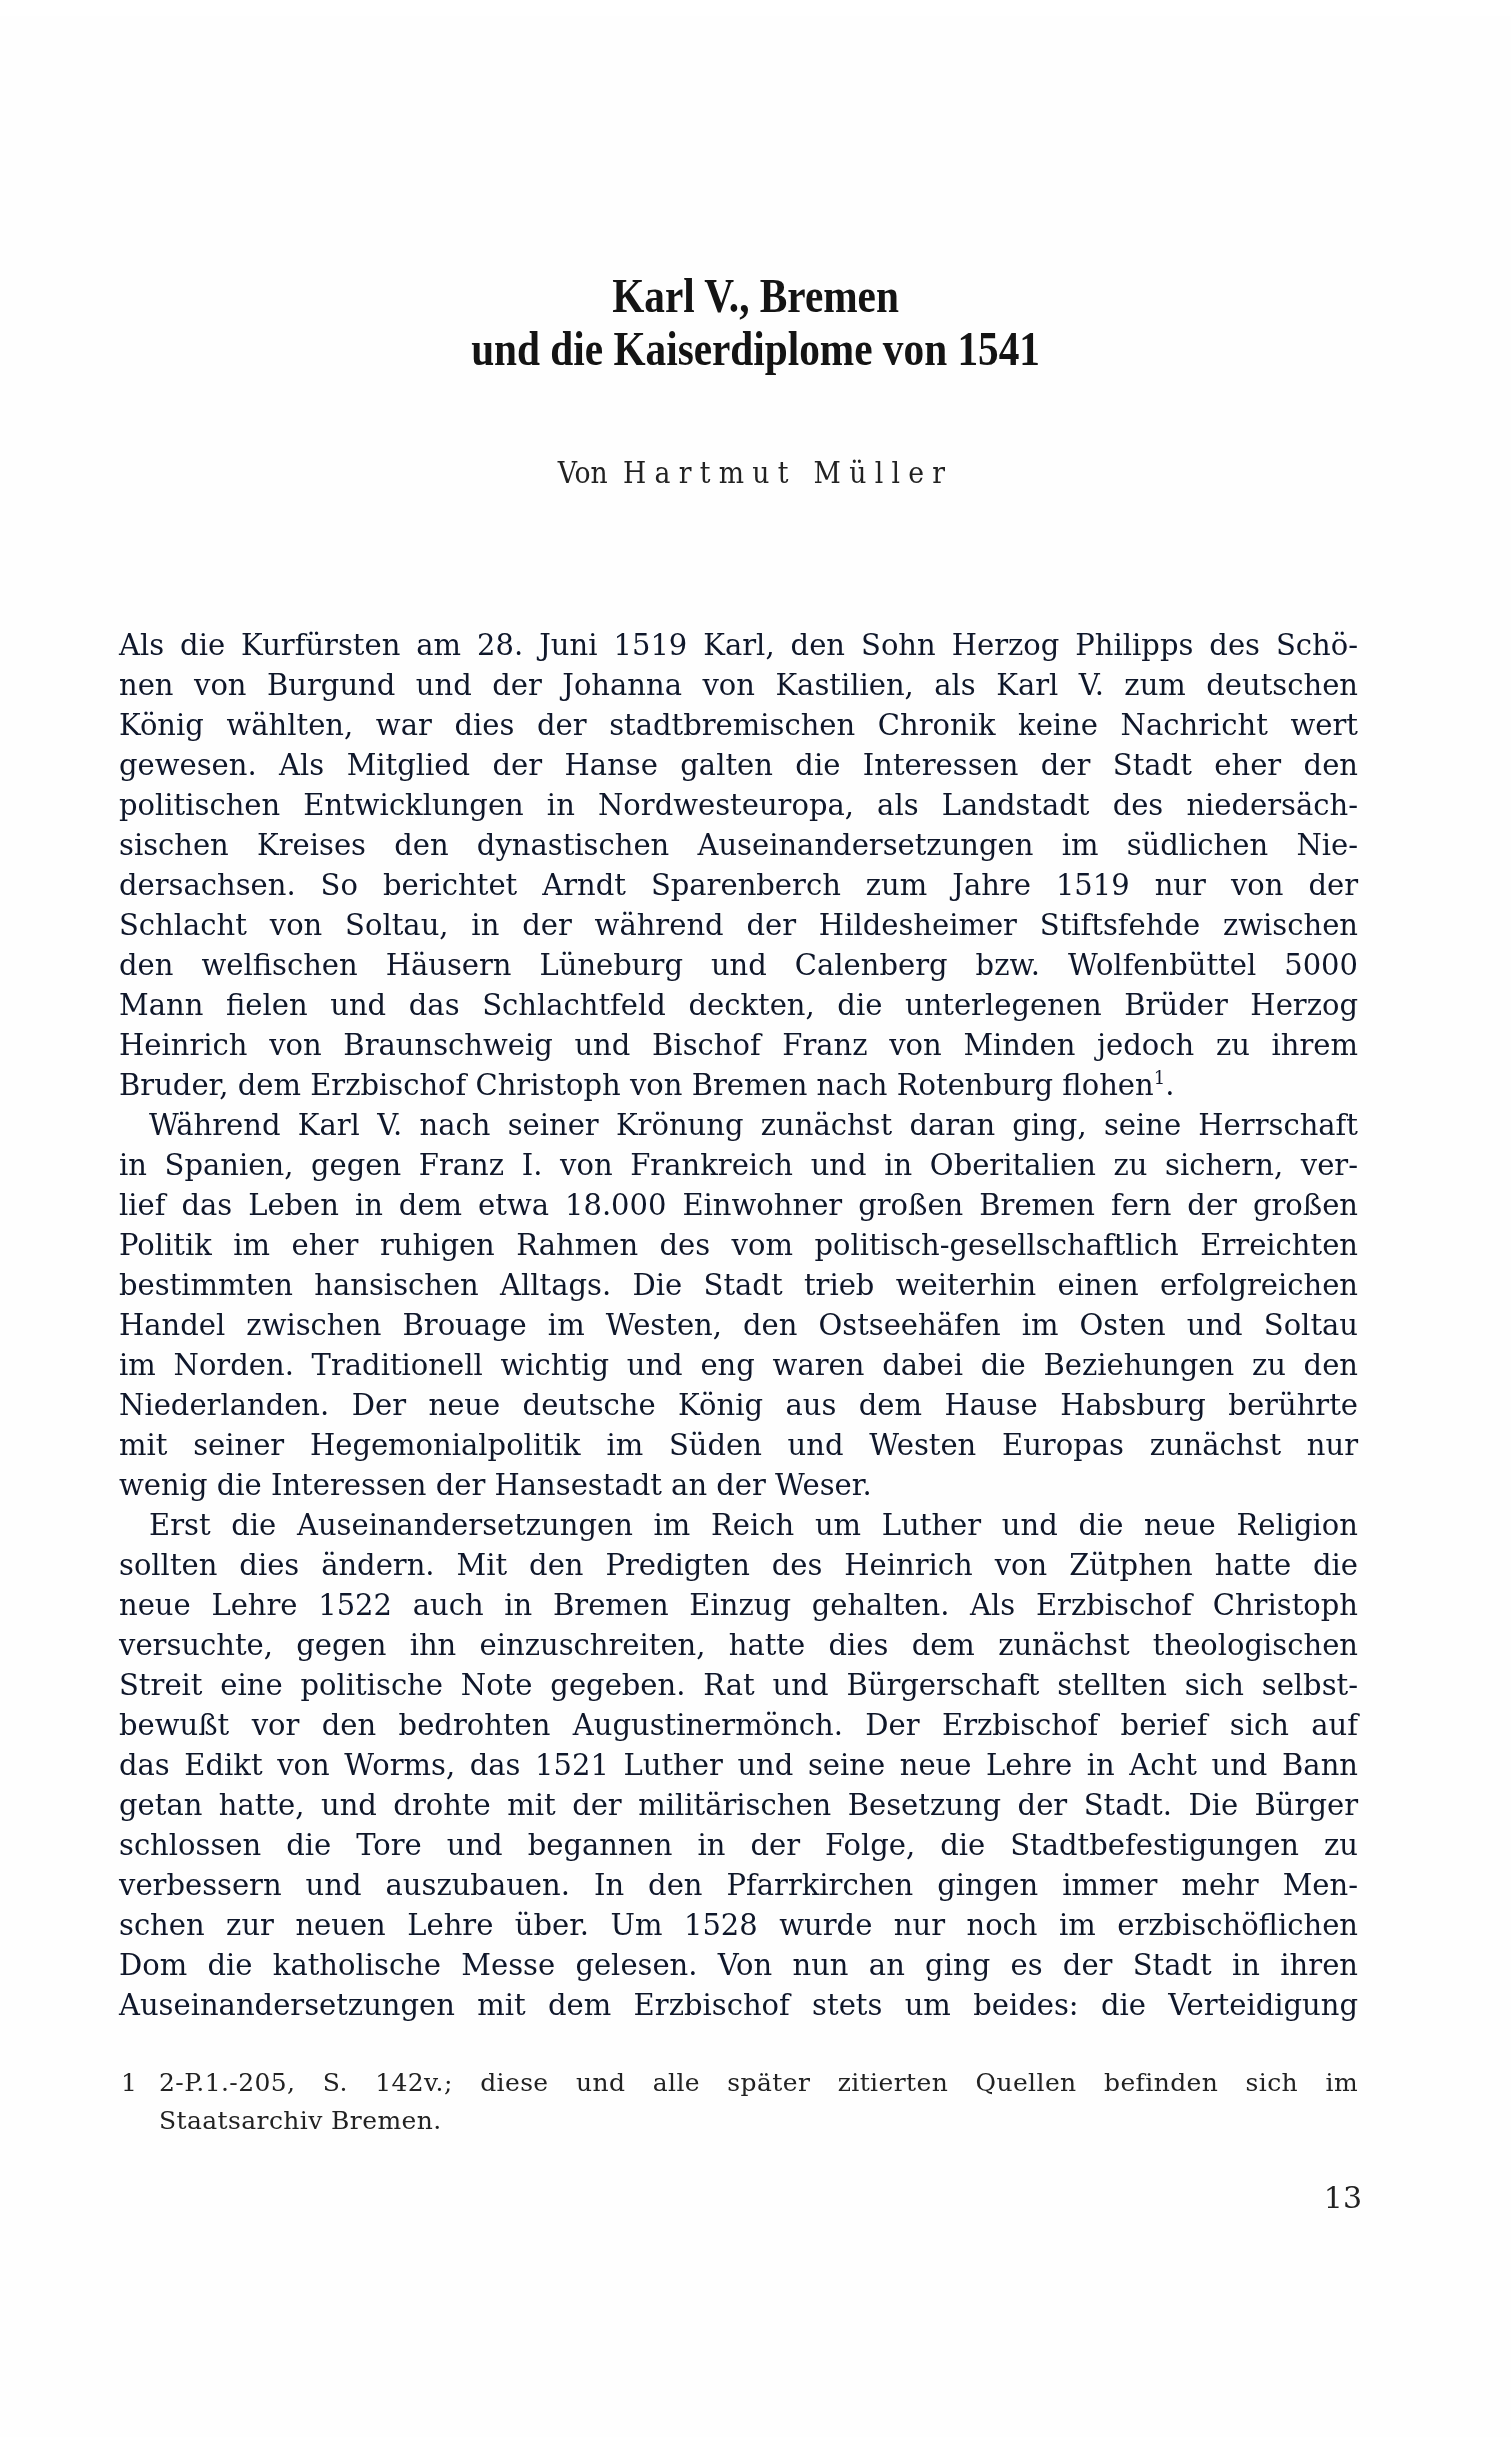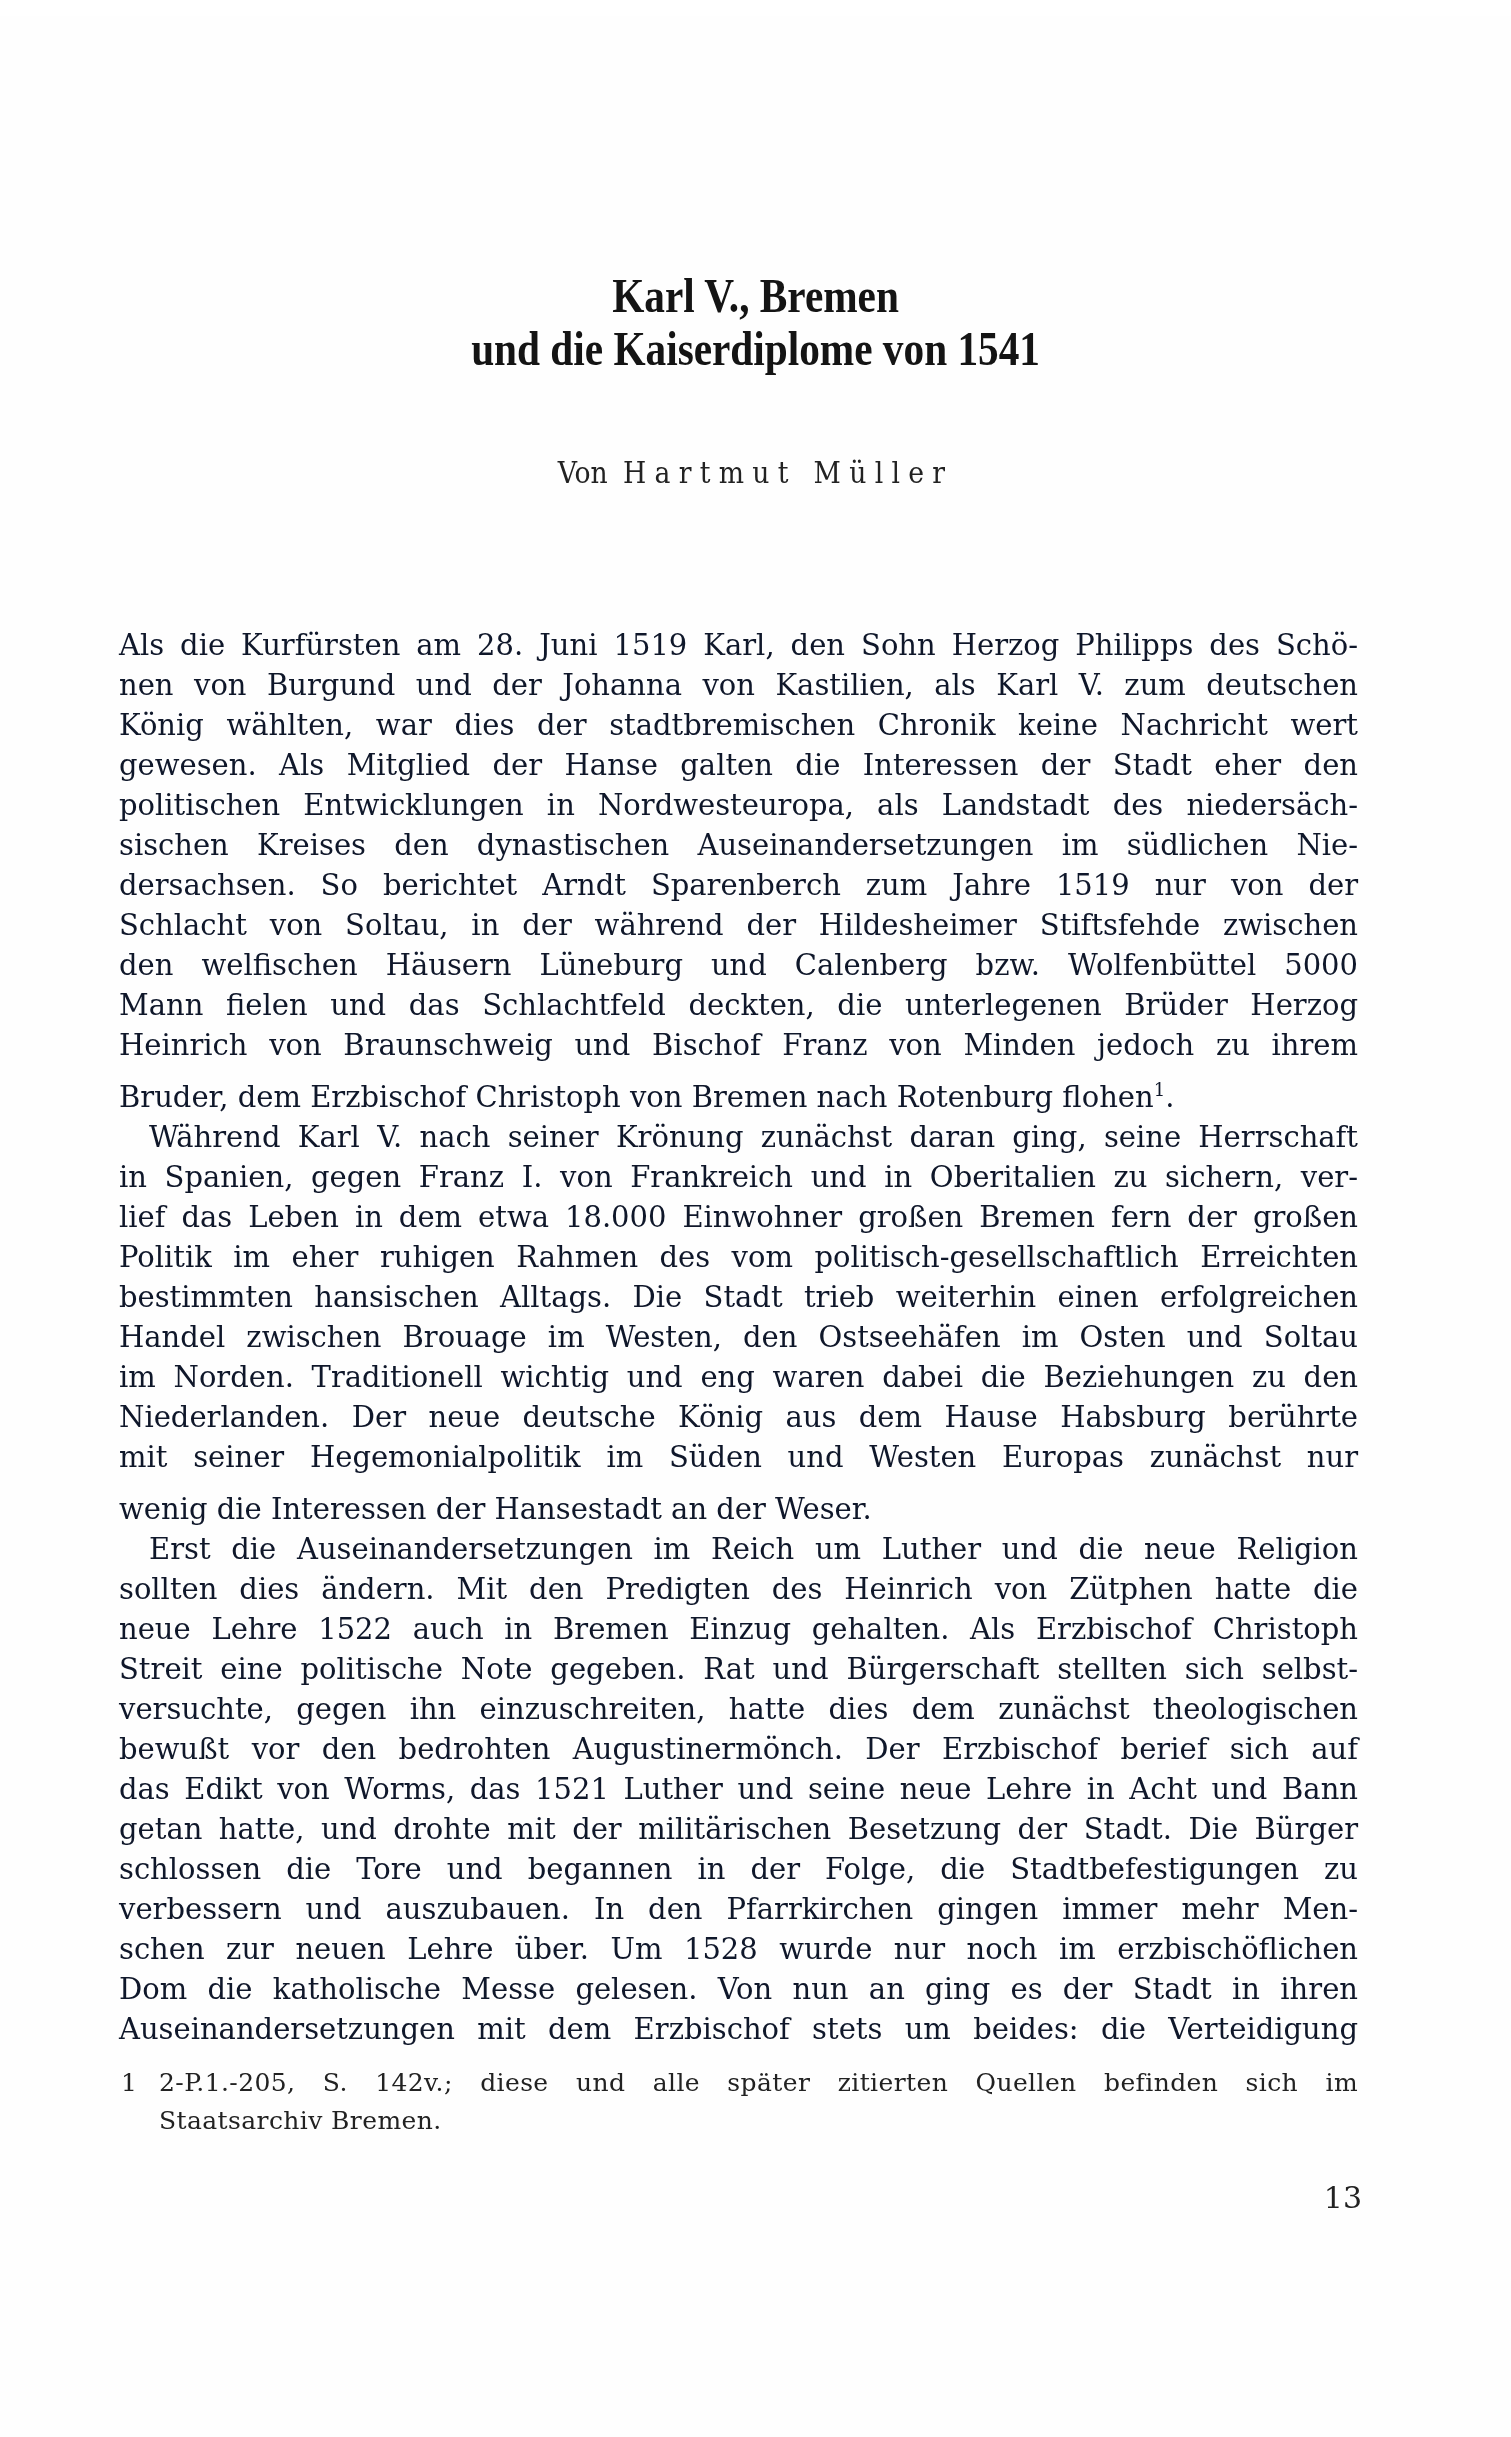--- a/index.html
+++ b/index.html
@@ -11,21 +11,21 @@
   .title.l1 { top: 255px; }
   .title.l2 { top: 308px; }
   .author { position: absolute; top: 441px; left: 0; width: 1511px; text-align: center;
     font-family: "DejaVu Serif", serif; font-size: 29px; color: #222; line-height: 33px; transform: scaleX(0.92); transform-origin: 756px 0; }
   .author .name { letter-spacing: 9px; }
   .author .von { margin-right: 16.6px; }
   .body-text { position: absolute; left: 119px; width: 1239px; top: 609px; }
   .line { display: block; height: 40px; line-height: 40px; white-space: nowrap;
     font-family: "DejaVu Serif", serif; font-size: 29px; color: #0f172a;
     text-align: justify; text-align-last: justify; overflow: visible; }
-  .line.last { text-align: left; text-align-last: left; margin-top: 12px; }
+  .line.last { text-align: left; text-align-last: left; }
   .line.indent { padding-left: 30px; box-sizing: border-box; }
   sup.fn { font-size: 18px; vertical-align: 10.6px; line-height: 0; }
   .footnotes { position: absolute; left: 121px; width: 1237px; top: 2048px; }
   .fn-line { display: flex; height: 38px; line-height: 38px; font-family: "DejaVu Serif", serif; font-size: 25px; color: #222; white-space: nowrap; }
   .fn-num { width: 38px; flex: 0 0 38px; }
   .fn-text { flex: 1; text-align: justify; text-align-last: justify; letter-spacing: 0.4px; }
   .fn-text.last { text-align-last: left; }
   .page-number { position: absolute; top: 2164px; right: 149px; font-family: "DejaVu Serif", serif; font-size: 30px; color: #222; line-height: 36px; }
 </style>
 </head>
@@ -67,22 +67,22 @@
       <span class="line">im Norden. Traditionell wichtig und eng waren dabei die Beziehungen zu den</span>
       <span class="line">Niederlanden. Der neue deutsche König aus dem Hause Habsburg berührte</span>
       <span class="line">mit seiner Hegemonialpolitik im Süden und Westen Europas zunächst nur</span>
       <span class="line last">wenig die Interessen der Hansestadt an der Weser.</span>
     </div>
 
     <div>
       <span class="line indent">Erst die Auseinandersetzungen im Reich um Luther und die neue Religion</span>
       <span class="line">sollten dies ändern. Mit den Predigten des Heinrich von Zütphen hatte die</span>
       <span class="line">neue Lehre 1522 auch in Bremen Einzug gehalten. Als Erzbischof Christoph</span>
+      <span class="line">versuchte, gegen ihn einzuschreiten, hatte dies dem zunächst theologischen</span>
       <span class="line">Streit eine politische Note gegeben. Rat und Bürgerschaft stellten sich selbst-</span>
-      <span class="line">versuchte, gegen ihn einzuschreiten, hatte dies dem zunächst theologischen</span>
       <span class="line">bewußt vor den bedrohten Augustinermönch. Der Erzbischof berief sich auf</span>
       <span class="line">das Edikt von Worms, das 1521 Luther und seine neue Lehre in Acht und Bann</span>
       <span class="line">getan hatte, und drohte mit der militärischen Besetzung der Stadt. Die Bürger</span>
       <span class="line">schlossen die Tore und begannen in der Folge, die Stadtbefestigungen zu</span>
       <span class="line">verbessern und auszubauen. In den Pfarrkirchen gingen immer mehr Men-</span>
       <span class="line">schen zur neuen Lehre über. Um 1528 wurde nur noch im erzbischöflichen</span>
       <span class="line">Dom die katholische Messe gelesen. Von nun an ging es der Stadt in ihren</span>
       <span class="line">Auseinandersetzungen mit dem Erzbischof stets um beides: die Verteidigung</span>
     </div>
   </div>

